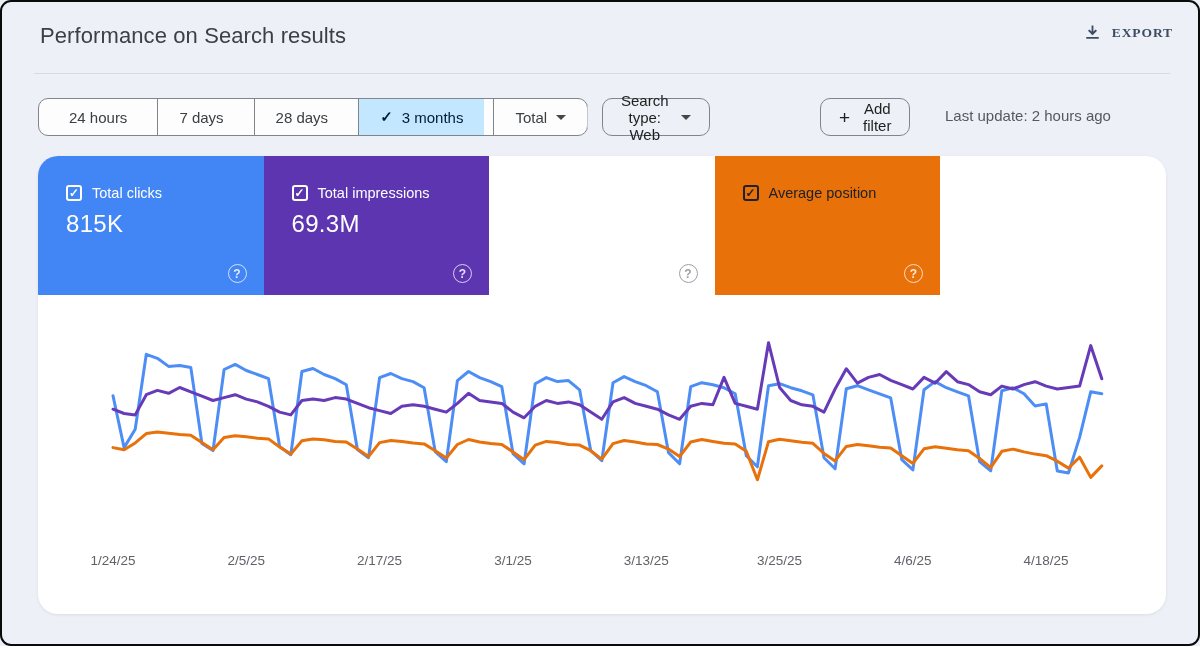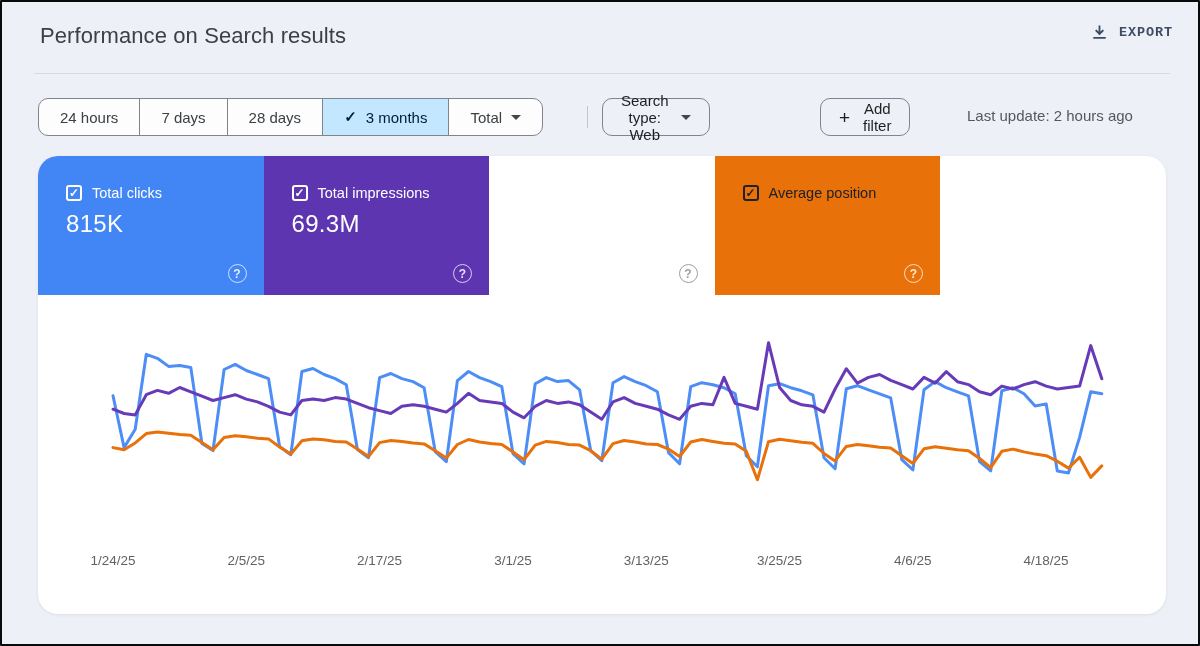--- a/index.html
+++ b/index.html
@@ -1,50 +1,50 @@
 <!DOCTYPE html>
 <html><head>
 <meta charset="utf-8">
 <style>
   * { margin:0; padding:0; box-sizing:border-box; }
   html,body { width:1200px; height:646px; }
   body { font-family:"Liberation Sans", sans-serif; background:#edf0f7; }
   .frame { position:relative; width:1200px; height:646px; background:#edf0f7;
-           border:2px solid #0a0a0a; border-radius:1px; overflow:hidden; }
+           border:2px solid #0a0a0a; border-radius:11px; overflow:hidden; }
 
   
   .page-title { position:absolute; left:38px; top:21px; font-size:22px; font-weight:500;
                 color:#3c4043; letter-spacing:.1px; }
   .export-btn { position:absolute; right:25px; top:22px; display:flex; align-items:center;
                 gap:11px; background:none; border:none; cursor:pointer;
-                color:#3d4c63; font-family:Liberation Mono, monospace; }
+                color:#3d4c63; font-family:Liberation Serif, serif; }
   .export-btn span { font-size:13.5px; font-weight:700; letter-spacing:.9px; color:#3d4c63; }
   .header-divider { position:absolute; left:32px; top:71px; width:1136px; height:1px;
                     background:#d7dbe2; }
 
   
   .filters { position:absolute; left:36px; top:96px; height:38px; display:flex; align-items:center; }
   .segmented { display:flex; height:38px; border:1px solid #80858b; border-radius:10px;
                overflow:hidden; background:#fdfdfe; }
   .seg-chip { display:flex; align-items:center; justify-content:center; gap:9px;
               padding:0 21px; font-size:15px; color:#3c4043; background:transparent;
-              border:none; border-left:1px solid #80858b; cursor:pointer; font-family:inherit; }
+              border:none; border-left:1px solid #80858b; cursor:pointer; font-family:inherit;margin-left:9px; }
   .seg-chip:first-child { border-left:none; }
   .seg-chip.selected { background:#c2e7ff; color:#001d35; font-weight:500; }
   .seg-chip .check { font-size:15px; font-weight:700; color:#001d35; }
   .caret { width:0; height:0; border-left:5px solid transparent; border-right:5px solid transparent;
            border-top:5.5px solid #444746; display:inline-block; }
   .vdivider { position:absolute; left:549px; top:8px; width:1px; height:22px; background:#c2c6cd; }
   .pill { display:flex; align-items:center; gap:12px; height:38px; padding:12px 18px;
           border:1px solid #80858b; border-radius:10px; background:transparent;
           font-size:15px; color:#1f1f1f; cursor:pointer; font-family:inherit; }
   .pill.search-type { position:absolute; left:564px; top:0; }
   .pill.add-filter  { position:absolute; left:782px; top:0; gap:13px; }
   .plus-glyph { font-size:19px; font-weight:400; color:#1f1f1f; line-height:1; }
-  .last-update { position:absolute; left:929px; top:9px; width:210px; font-size:15px;
+  .last-update { position:absolute; left:907px; top:9px; width:210px; font-size:15px;
                  color:#55595f; white-space:nowrap; }
 
   
   .card { position:absolute; left:36px; top:154px; width:1128px; height:458px;
           background:#ffffff; border-radius:20px; overflow:hidden;
           box-shadow:0 1px 3px rgba(60,64,67,.10); }
   .tiles { display:flex; height:139px; }
   .tile { position:relative; width:225.5px; height:139px; cursor:pointer; }
   .tile-clicks      { background:#4285f4; color:#ffffff; }
   .tile-impressions { background:#5e35b1; color:#ffffff; }

